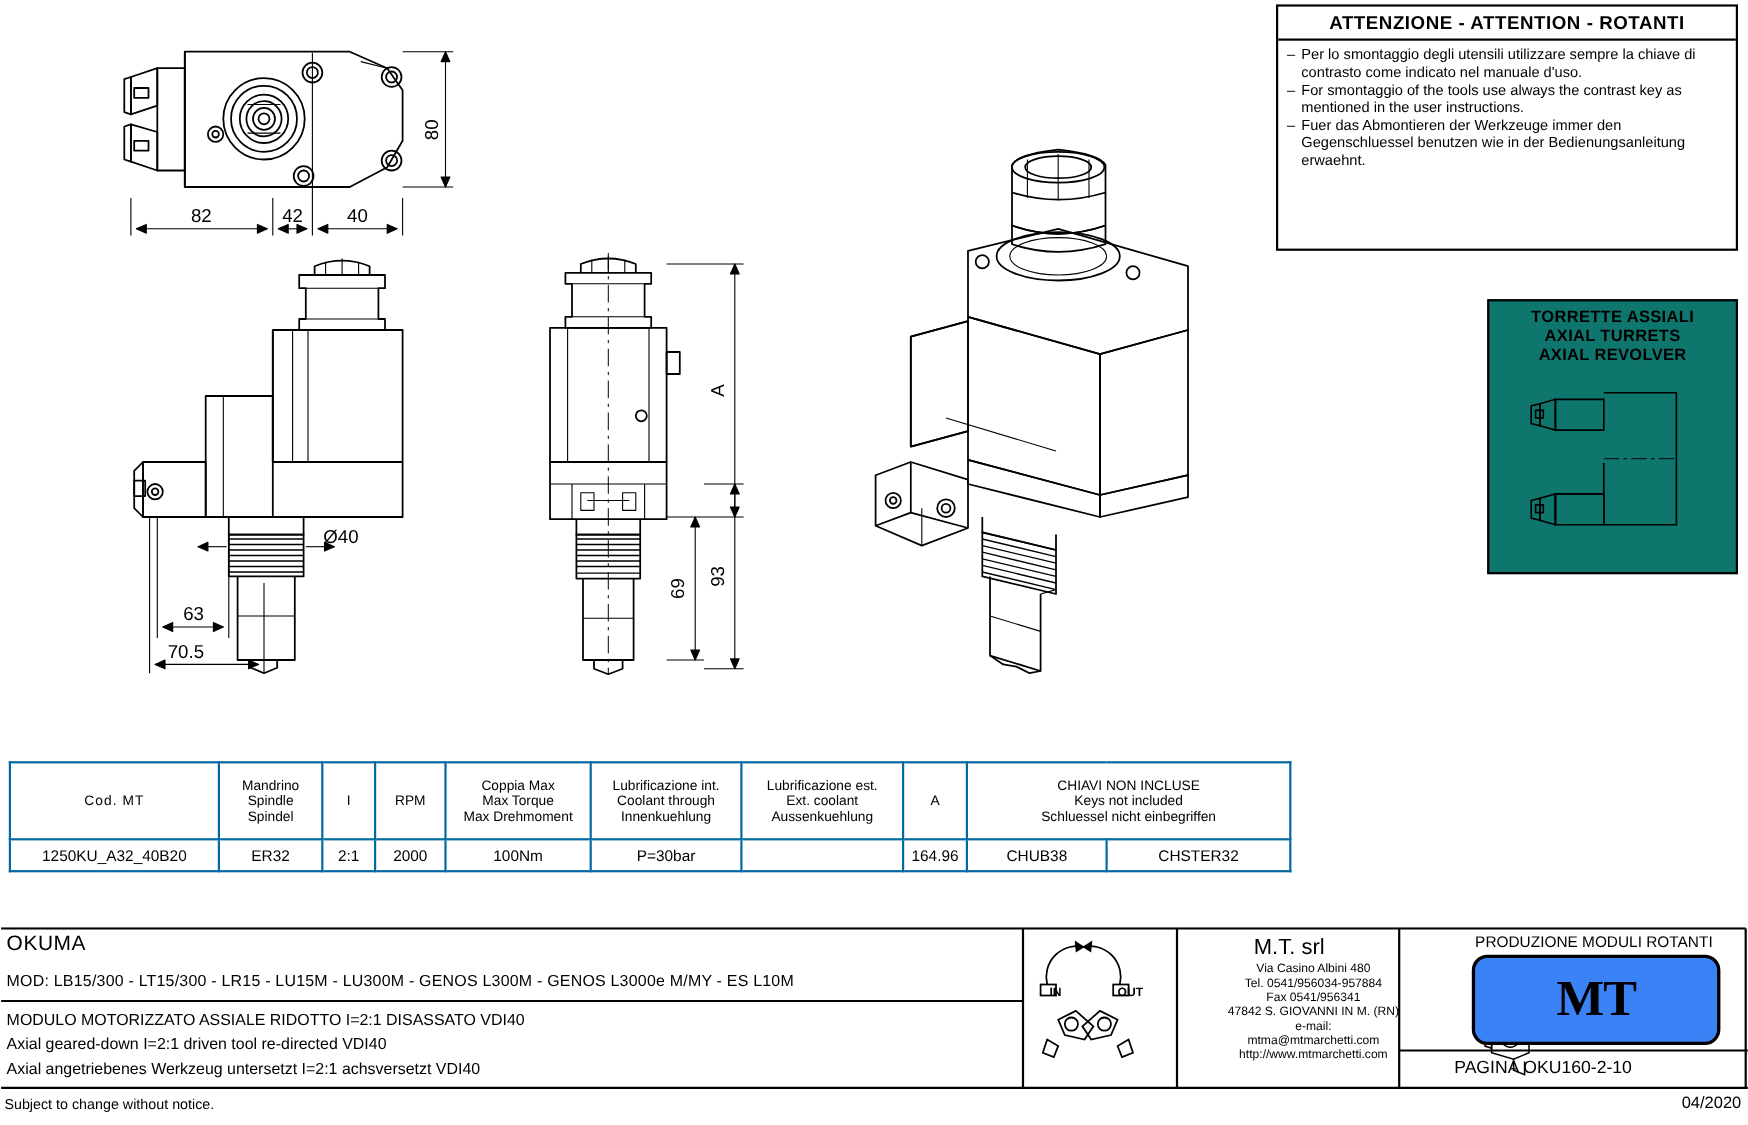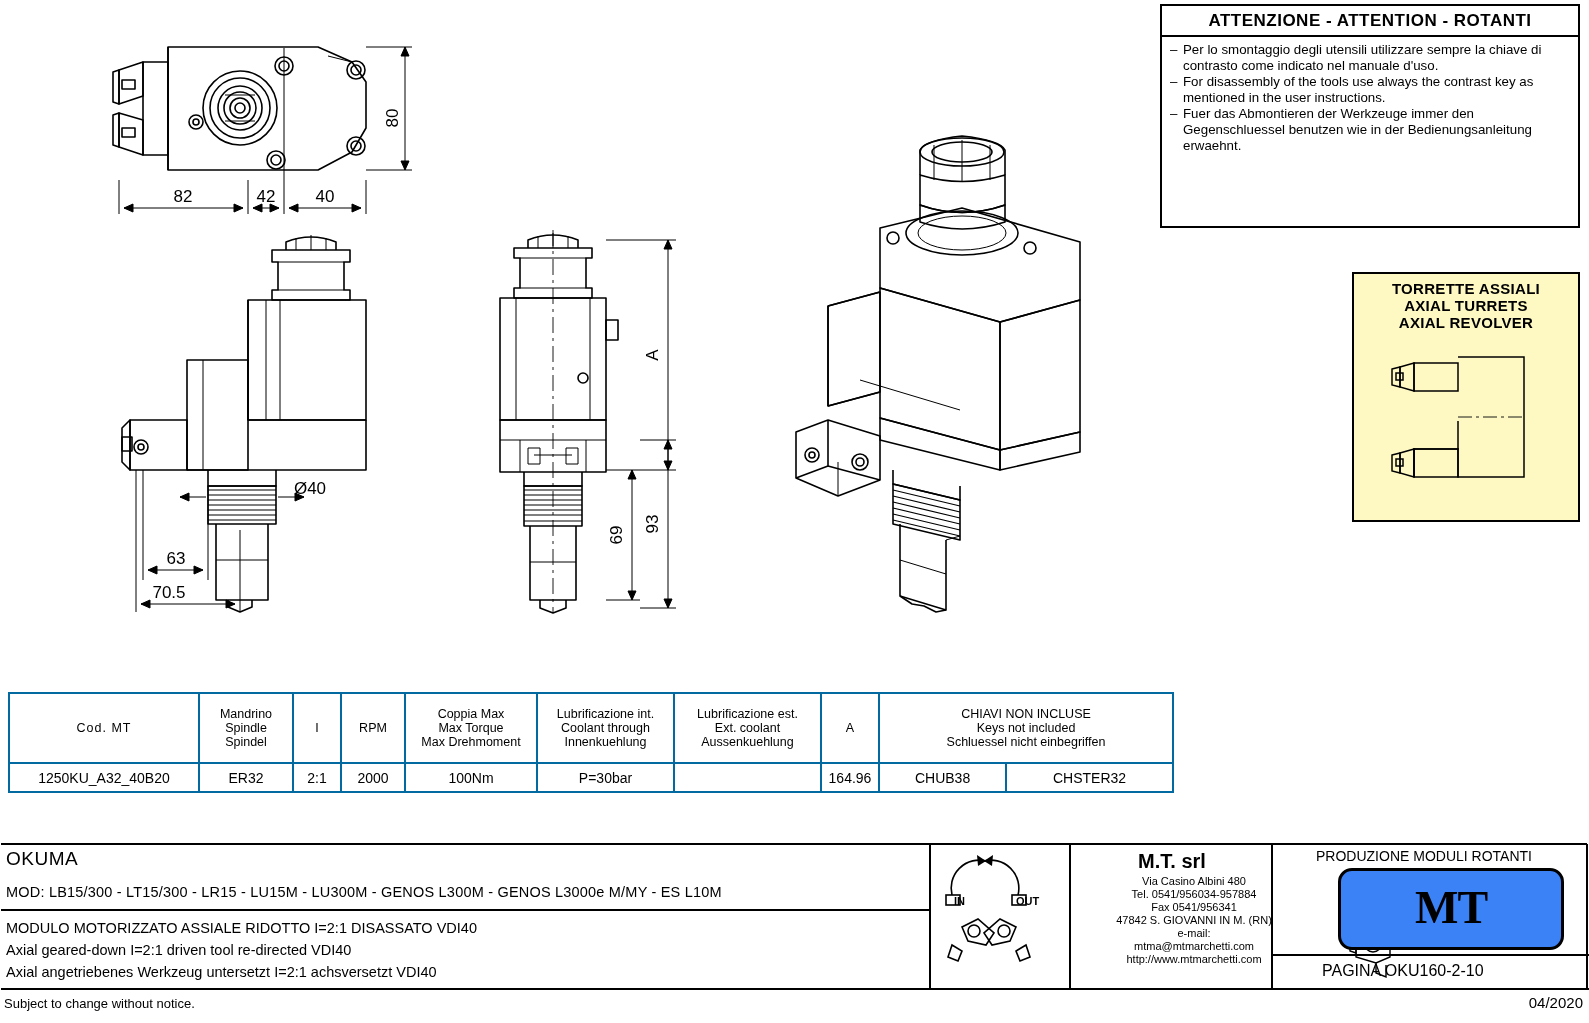--- a/index.html
+++ b/index.html
@@ -26,21 +26,21 @@
   }
   #warning-rule{height:2px;background:#000;margin:0;}
   .warn-list{padding:5px 8px 0 8px;font-size:13.3px;line-height:15.6px;}
   .warn-item{display:flex;margin-bottom:1px;}
   .warn-dash{width:13px;flex:0 0 13px;}
   .warn-text{flex:1;}
 
   
   #turret-box{
     left:1352px;top:272px;width:228px;height:250px;
-    border:2px solid #000;box-sizing:border-box;background:#fef9c3;
+    border:2px solid #000;box-sizing:border-box;background:#0f766e;
   }
   #turret-title{
     text-align:center;font-weight:bold;font-size:15px;line-height:17px;
     padding-top:6px;letter-spacing:.3px;
   }
 
   
   #spec-table{
     left:8px;top:692px;border-collapse:collapse;
     font-size:13px;
@@ -59,24 +59,24 @@
   #title-block{left:0;top:843px;width:1589px;height:155px;}
   #okuma-label{left:6px;top:848px;font-size:19px;letter-spacing:.5px;}
   #mod-line{left:6px;top:884px;font-size:14.5px;letter-spacing:.2px;}
   #desc1{left:6px;top:920px;font-size:14.5px;}
   #desc2{left:6px;top:942px;font-size:14.5px;}
   #desc3{left:6px;top:964px;font-size:14.5px;}
   #subject{left:4px;top:996px;font-size:13px;}
   #date-label{right:6px;top:994px;font-size:15px;}
 
   #mt-srl{left:1072px;top:846px;width:200px;text-align:center;}
-  #mt-srl .name{font-weight:bold;font-size:20px;padding-top:4px;}
+  #mt-srl .name{font-weight:normal;font-size:20px;padding-top:4px;}
   #mt-srl .addr{font-size:11px;line-height:13px;padding-top:2px;padding-left:44px;}
 
-  #prod-label{left:1316px;top:848px;width:266px;font-size:14px;}
+  #prod-label{left:1316px;top:848px;width:266px;text-align:center;font-size:14px;}
   #pagina-label{left:1322px;top:962px;font-size:16px;}
 
   .mt-logo{
     position:absolute;left:1338px;top:868px;width:226px;height:82px;
     border:3px solid #000;border-radius:14px;box-sizing:border-box;background:#3b82f6;
   }
   .mt-logo .mtext{
     position:absolute;left:74px;top:10px;font-size:46px;font-weight:bold;
     letter-spacing:-1px;font-family:"Liberation Serif",serif;
   }
@@ -294,21 +294,21 @@
 <div class="abs" id="warning-box">
   <div id="warning-title">ATTENZIONE - ATTENTION - ROTANTI</div>
   <div id="warning-rule"></div>
   <div class="warn-list">
     <div class="warn-item">
       <span class="warn-dash">–</span>
       <span class="warn-text">Per lo smontaggio degli utensili utilizzare sempre la chiave di contrasto come indicato nel manuale d'uso.</span>
     </div>
     <div class="warn-item">
       <span class="warn-dash">–</span>
-      <span class="warn-text">For disassembly of the tools use always the contrast key as mentioned in the user instructions.</span>
+      <span class="warn-text">For smontaggio of the tools use always the contrast key as mentioned in the user instructions.</span>
     </div>
     <div class="warn-item">
       <span class="warn-dash">–</span>
       <span class="warn-text">Fuer das Abmontieren der Werkzeuge immer den Gegenschluessel benutzen wie in der Bedienungsanleitung erwaehnt.</span>
     </div>
   </div>
 </div>
 
 <div class="abs" id="turret-box">
   <div id="turret-title">

